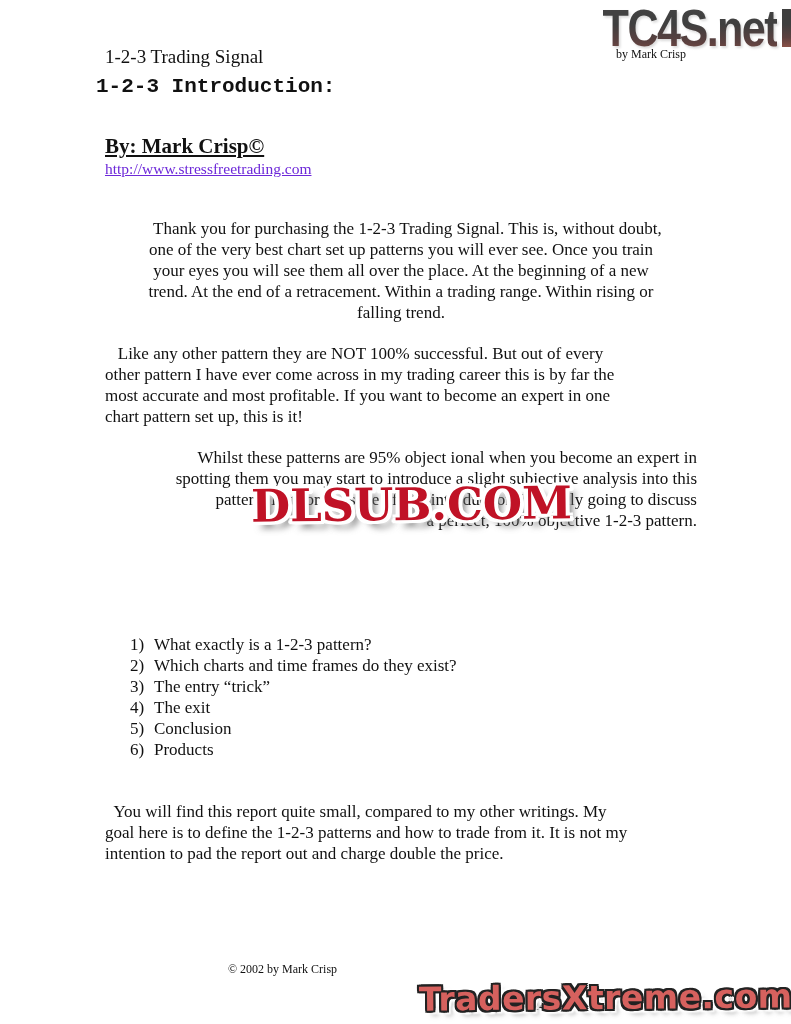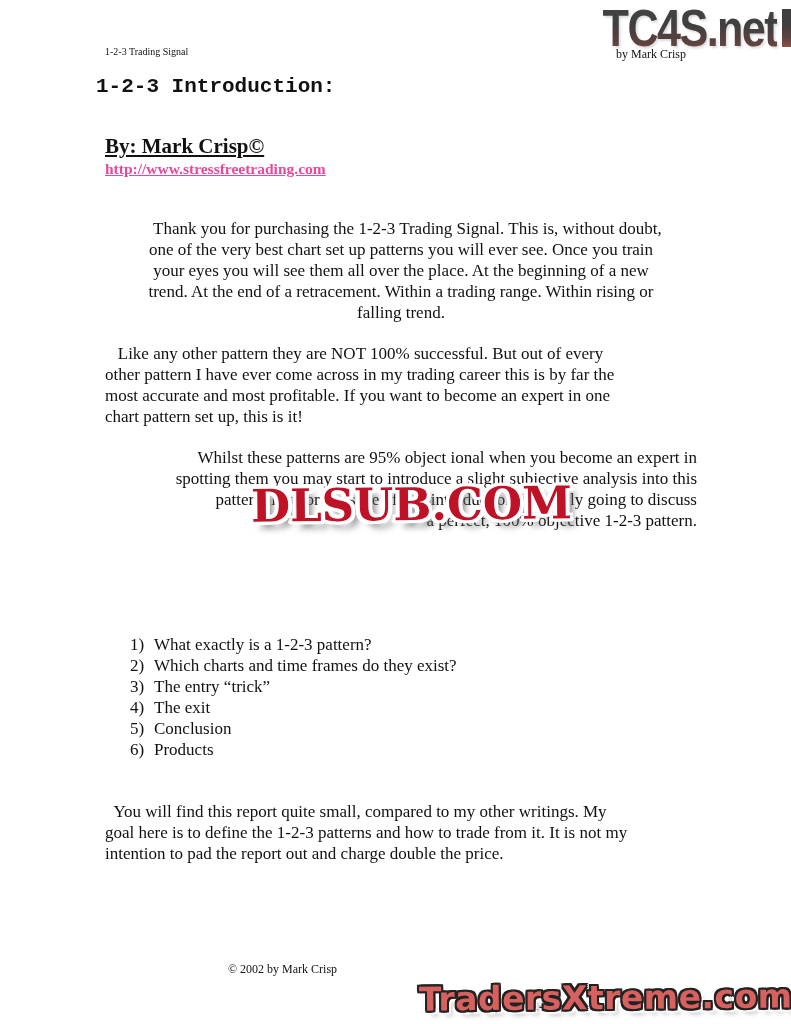--- a/index.html
+++ b/index.html
@@ -27,43 +27,43 @@
     filter:drop-shadow(2px 2px 1px rgba(150,150,150,0.35));
     white-space:nowrap;
   }
   .logo-top-bar{
     position:absolute;top:9px;right:0;
     width:9px;height:38px;
     background:linear-gradient(to bottom,#3f3f3f 40%,#5c4140 75%,#8a5147 100%);
   }
   .header-left{
     position:absolute;left:105px;top:46px;
-    font-size:10px;
+    font-size:19px;
   }
   .header-right{
     position:absolute;right:105px;top:47px;
     font-size:12px;
   }
   .doc-title{
     position:absolute;left:96px;top:75px;
     font-family:Liberation Mono, monospace;
     font-weight:bold;
     font-size:21px;
   }
   .byline{
     position:absolute;left:105px;top:134px;
     font-weight:bold;
     font-size:21px;
     text-decoration:underline;
   }
   .site-link{
     position:absolute;left:105px;top:160px;
-    font-weight:bold;
+    font-weight:normal;
     font-size:15.5px;
-    color:#ec4899;
+    color:#6d28d9;
     text-decoration:underline;
     cursor:pointer;
   }
   .para{
     position:absolute;left:105px;
     width:592px;
     font-size:17px;
     line-height:20.9px;
     white-space:pre-wrap;
   }

